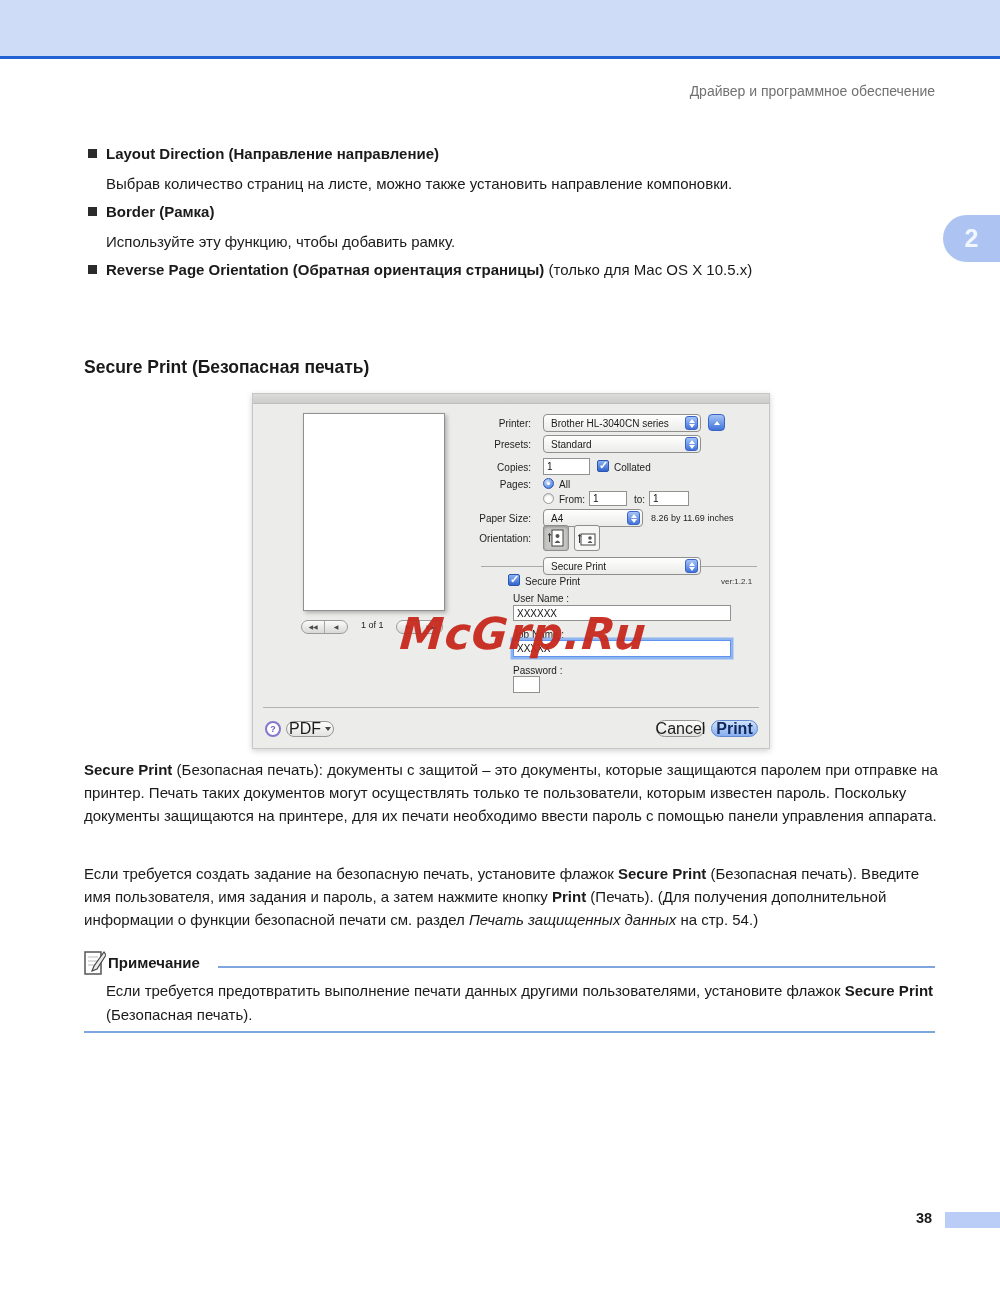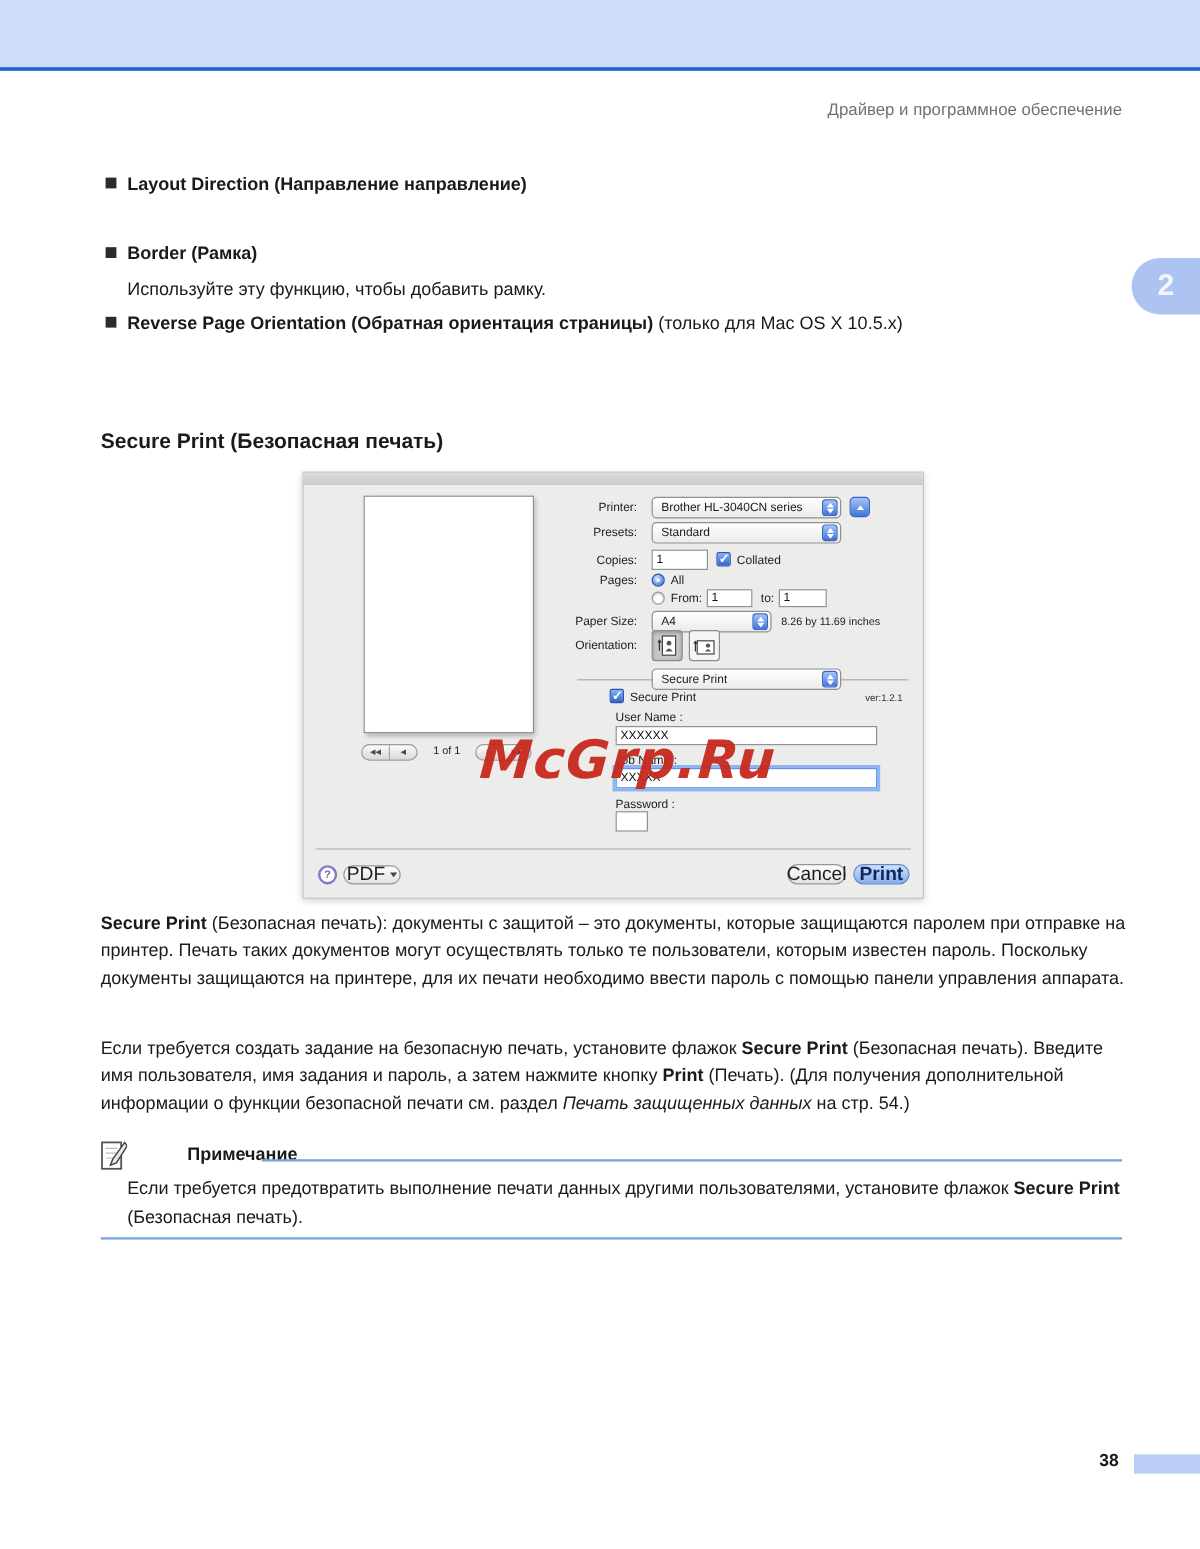--- a/index.html
+++ b/index.html
@@ -20,21 +20,21 @@
   .bullet-title{position:absolute;left:88px;font-size:15px;font-weight:bold;}
   .bullet-title .sq{display:inline-block;width:9px;height:9px;background:#2b2b2b;margin-right:9px;
                     vertical-align:1px;}
   .bullet-title .normal{font-weight:normal;}
   .bullet-body{position:absolute;left:106px;font-size:15px;line-height:23px;width:855px;}
   b{font-weight:bold;}
   .section-heading{position:absolute;left:84px;top:357px;font-size:17.5px;font-weight:bold;}
   .para{position:absolute;left:84px;width:858px;font-size:15px;line-height:23px;}
 
   
-  .note-label{position:absolute;left:108px;top:954px;font-size:15px;font-weight:bold;margin-left:48px;}
+  .note-label{position:absolute;left:108px;top:954px;font-size:15px;font-weight:bold;}
   .note-line{position:absolute;height:2px;background:#7ea6dd;}
   .note-text{position:absolute;left:106px;top:979px;width:838px;font-size:15px;line-height:24px;}
 
   
   .page-number{position:absolute;left:916px;top:1210px;font-size:14.5px;font-weight:bold;}
   .footer-marker{position:absolute;left:945px;top:1212px;width:55px;height:16px;background:#b9cdf6;}
 
   
   .watermark{position:absolute;left:400px;top:608px;font-size:44px;font-weight:bold;font-style:italic;
              color:rgba(198,40,28,.95);transform:skewX(-4deg);letter-spacing:1px;z-index:30;
@@ -99,20 +99,21 @@
 
 <div class="page">
 
   <div class="top-band"></div>
   <div class="header-title">Драйвер и программное обеспечение</div>
   <div class="chapter-tab">2</div>
 
   <div class="bullet-title" style="top:145px;">
     <span class="sq"></span><span>Layout Direction (Направление направление)</span>
   </div>
+  <div class="bullet-body" style="top:172px;">Выбрав количество страниц на листе, можно также установить направление компоновки.</div>
 
   <div class="bullet-title" style="top:203px;">
     <span class="sq"></span><span>Border (Рамка)</span>
   </div>
   <div class="bullet-body" style="top:230px;">Используйте эту функцию, чтобы добавить рамку.</div>
 
   <div class="bullet-title" style="top:261px;">
     <span class="sq"></span><span>Reverse Page Orientation (Обратная ориентация страницы)</span><span class="normal"> (только для Mac OS X 10.5.x)</span>
   </div>
 

